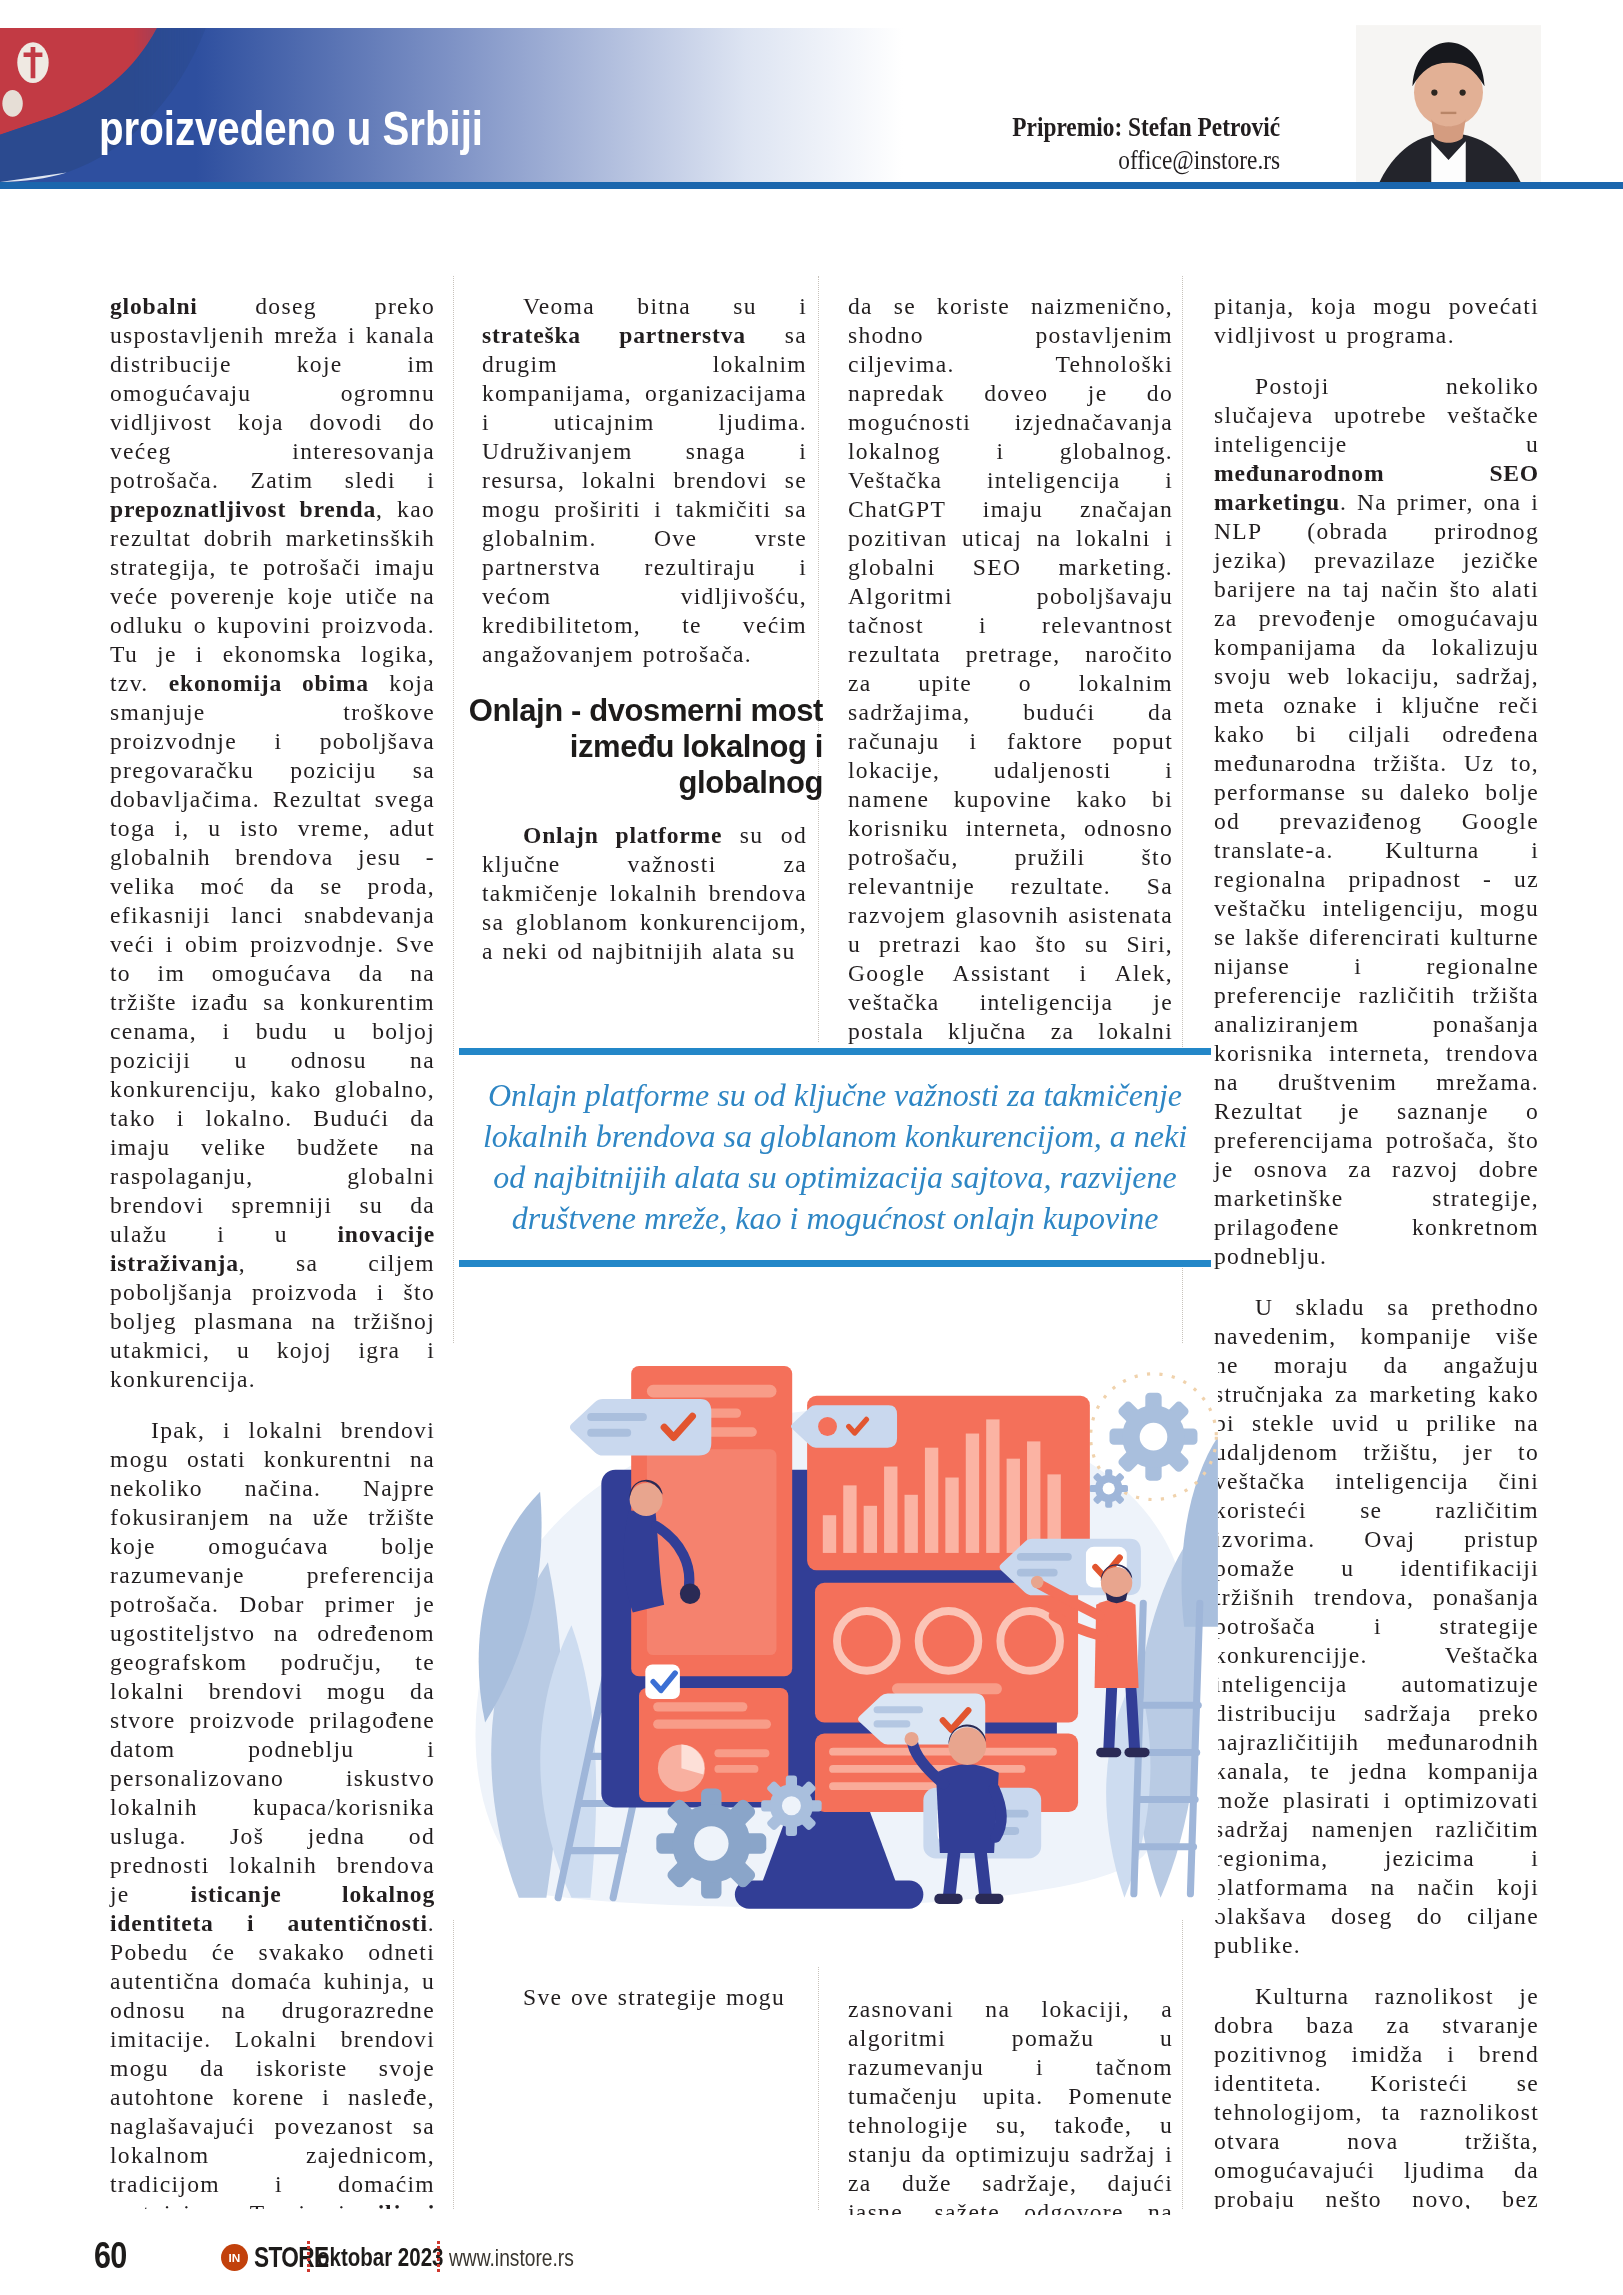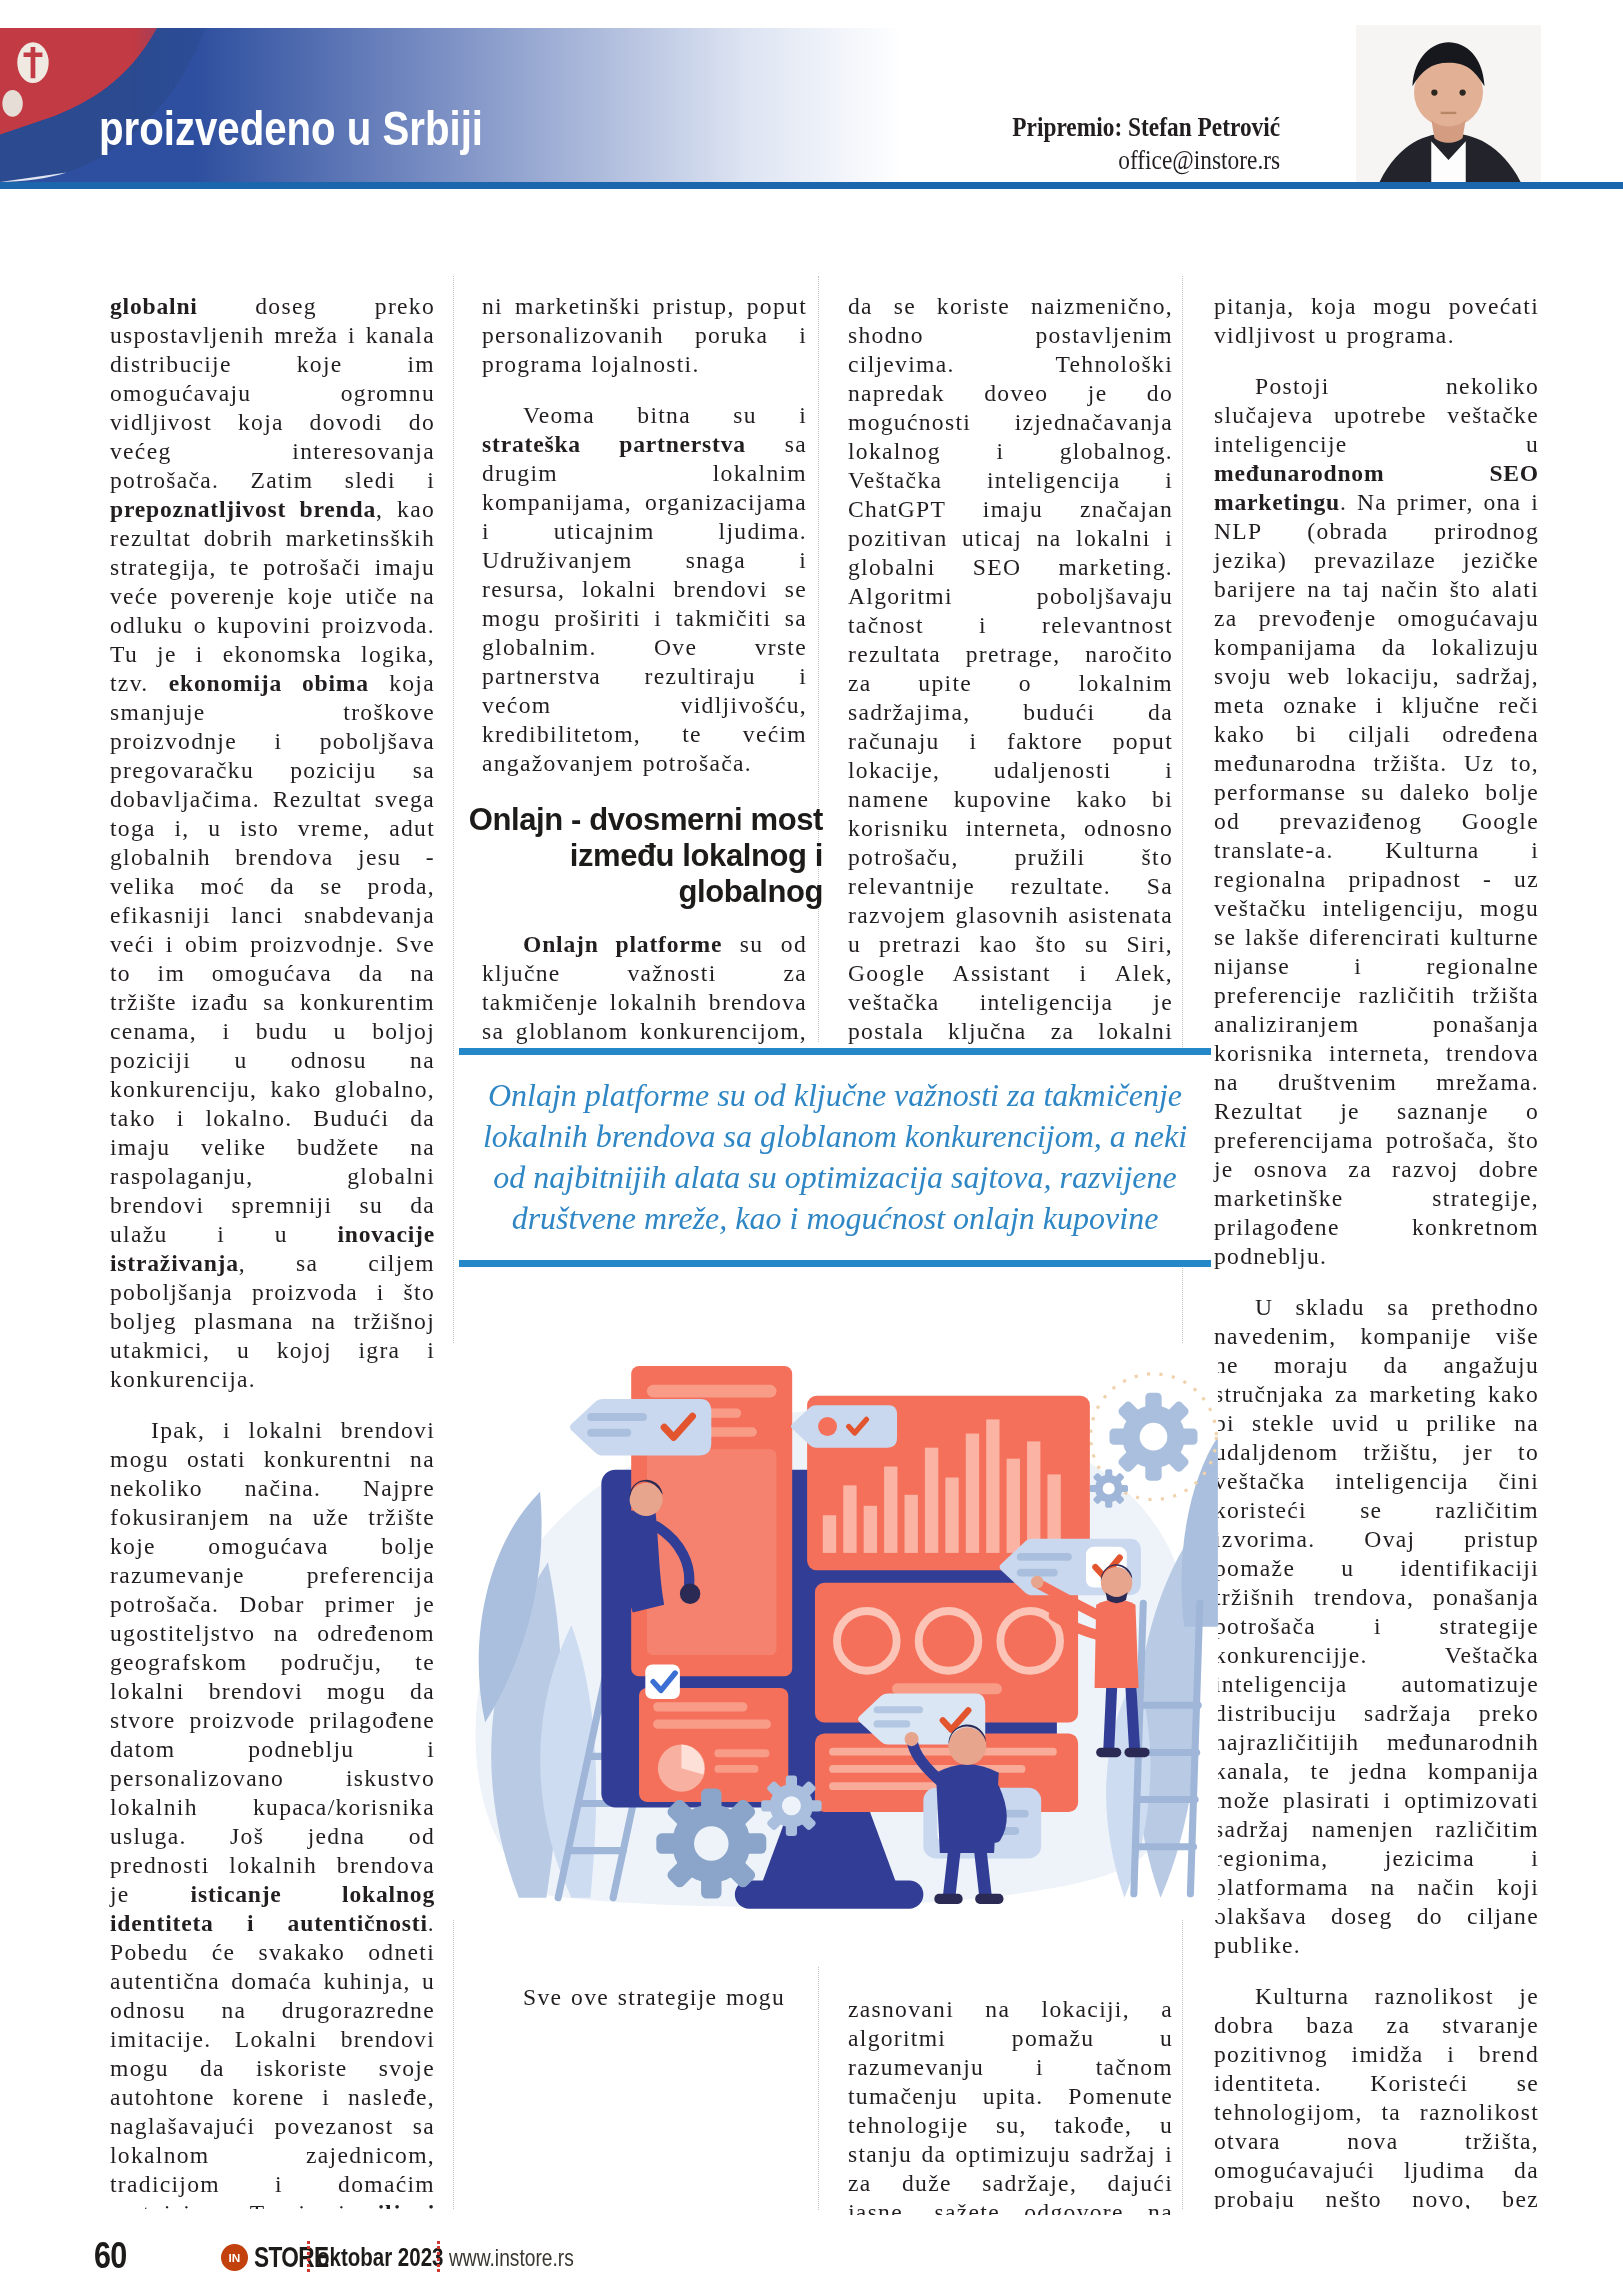--- a/index.html
+++ b/index.html
@@ -113,24 +113,23 @@
   <div class="vsep" id="vs2a"></div>
   <div class="vsep" id="vs2b"></div>
   <div class="vsep" id="vs3"></div>
 
   <section class="col" id="c1">
     <p class="para"><strong>globalni </strong><span>doseg preko uspostavljenih mreža i kanala distribucije koje im omogućavaju ogromnu vidljivost koja dovodi do većeg interesovanja potrošača. Zatim sledi i </span><strong>prepoznatljivost brenda</strong><span>, kao rezultat dobrih marketinsških strategija, te potrošači imaju veće poverenje koje utiče na odluku o kupovini proizvoda. Tu je i ekonomska logika, tzv. </span><strong>ekonomija obima</strong><span> koja smanjuje troškove proizvodnje i poboljšava pregovaračku poziciju sa dobavljačima. Rezultat svega toga i, u isto vreme, adut globalnih brendova jesu - velika moć da se proda, efikasniji lanci snabdevanja veći i obim proizvodnje. Sve to im omogućava da na tržište izađu sa konkurentim cenama, i budu u boljoj poziciji u odnosu na konkurenciju, kako globalno, tako i lokalno. Budući da imaju velike budžete na raspolaganju, globalni brendovi spremniji su da ulažu i u </span><strong>inovacije istraživanja</strong><span>, sa ciljem poboljšanja proizvoda i što boljeg plasmana na tržišnoj utakmici, u kojoj igra i konkurencija.</span></p>
     <p class="para indent"><span>Ipak, i lokalni brendovi mogu ostati konkurentni na nekoliko načina. Najpre fokusiranjem na uže tržište koje omogućava bolje razumevanje preferencija potrošača. Dobar primer je ugostiteljstvo na određenom geografskom području, te lokalni brendovi mogu da stvore proizvode prilagođene datom podneblju i personalizovano iskustvo lokalnih kupaca/korisnika usluga. Još jedna od prednosti lokalnih brendova je </span><strong>isticanje lokalnog identiteta i autentičnosti</strong><span>. Pobedu će svakako odneti autentična domaća kuhinja, u odnosu na drugorazredne imitacije. Lokalni brendovi mogu da iskoriste svoje autohtone korene i nasleđe, naglašavajući povezanost sa lokalnom zajednicom, tradicijom i domaćim sastojcima. Tu je i </span><strong>ciljani marketing i personalizacija,</strong><span> pri kojima kampanje dosežu lokalnu publiku, putem lokalnih medija, sponzorišući lokalne događaje. Dobra strategija je i personalizova-</span></p>
   </section>
 
   <section class="col" id="c2a">
-    <p class="para"><span>ni marketinški pristup, poput personalizovanih poruka i programa lojalnosti.</span></p>
     <p class="para indent"><span>Veoma bitna su i </span><strong>strateška partnerstva</strong><span> sa drugim lokalnim kompanijama, organizacijama i uticajnim ljudima. Udruživanjem snaga i resursa, lokalni brendovi se mogu proširiti i takmičiti sa globalnim. Ove vrste partnerstva rezultiraju i većom vidljivošću, kredibilitetom, te većim angažovanjem potrošača.</span></p>
     <h2 class="subhead">Onlajn - dvosmerni most između lokalnog i globalnog</h2>
-    <p class="para indent"><strong>Onlajn platforme</strong><span> su od ključne važnosti za takmičenje lokalnih brendova sa globlanom konkurencijom, a svoju od najbitnijih alata su</span></p>
+    <p class="para indent"><strong>Onlajn platforme</strong><span> su od ključne važnosti za takmičenje lokalnih brendova sa globlanom konkurencijom, a neki od najbitnijih alata su</span></p>
   </section>
 
   <section class="col" id="c3a">
     <p class="para"><span>da se koriste naizmenično, shodno postavljenim ciljevima. Tehnološki napredak doveo je do mogućnosti izjednačavanja lokalnog i globalnog. Veštačka inteligencija i ChatGPT imaju značajan pozitivan uticaj na lokalni i globalni SEO marketing. Algoritmi poboljšavaju tačnost i relevantnost rezultata pretrage, naročito za upite o lokalnim sadržajima, budući da računaju i faktore poput lokacije, udaljenosti i namene kupovine kako bi korisniku interneta, odnosno potrošaču, pružili što relevantnije rezultate. Sa razvojem glasovnih asistenata u pretrazi kao što su Siri, Google Assistant i Alek, veštačka inteligencija je postala ključna za lokalni SEO marketing. Upiti za glasovnu pretragu su često</span></p>
   </section>
 
   <section class="col" id="c4">
     <p class="para"><span>pitanja, koja mogu povećati vidljivost u programa.</span></p>
     <p class="para indent"><span>Postoji nekoliko slučajeva upotrebe veštačke inteligencije u </span><strong>međunarodnom SEO marketingu</strong><span>. Na primer, ona i NLP (obrada prirodnog jezika) prevazilaze jezičke barijere na taj način što alati za prevođenje omogućavaju kompanijama da lokalizuju svoju web lokaciju, sadržaj, meta oznake i ključne reči kako bi ciljali određena međunarodna tržišta. Uz to, performanse su daleko bolje od prevaziđenog Google translate-a. Kulturna i regionalna pripadnost - uz veštačku inteligenciju, mogu se lakše diferencirati kulturne nijanse i regionalne preferencije različitih tržišta analiziranjem ponašanja korisnika interneta, trendova na društvenim mrežama. Rezultat je saznanje o preferencijama potrošača, što je osnova za razvoj dobre marketinške strategije, prilagođene konkretnom podneblju.</span></p>
     <p class="para indent"><span>U skladu sa prethodno navedenim, kompanije više ne moraju da angažuju stručnjaka za marketing kako bi stekle uvid u prilike na udaljdenom tržištu, jer to veštačka inteligencija čini koristeći se različitim izvorima. Ovaj pristup pomaže u identifikaciji tržišnih trendova, ponašanja potrošača i strategije konkurencijje. Veštačka inteligencija automatizuje distribuciju sadržaja preko najrazličitijih međunarodnih kanala, te jedna kompanija može plasirati i optimizovati sadržaj namenjen različitim regionima, jezicima i platformama na način koji olakšava doseg do ciljane publike.</span></p>

